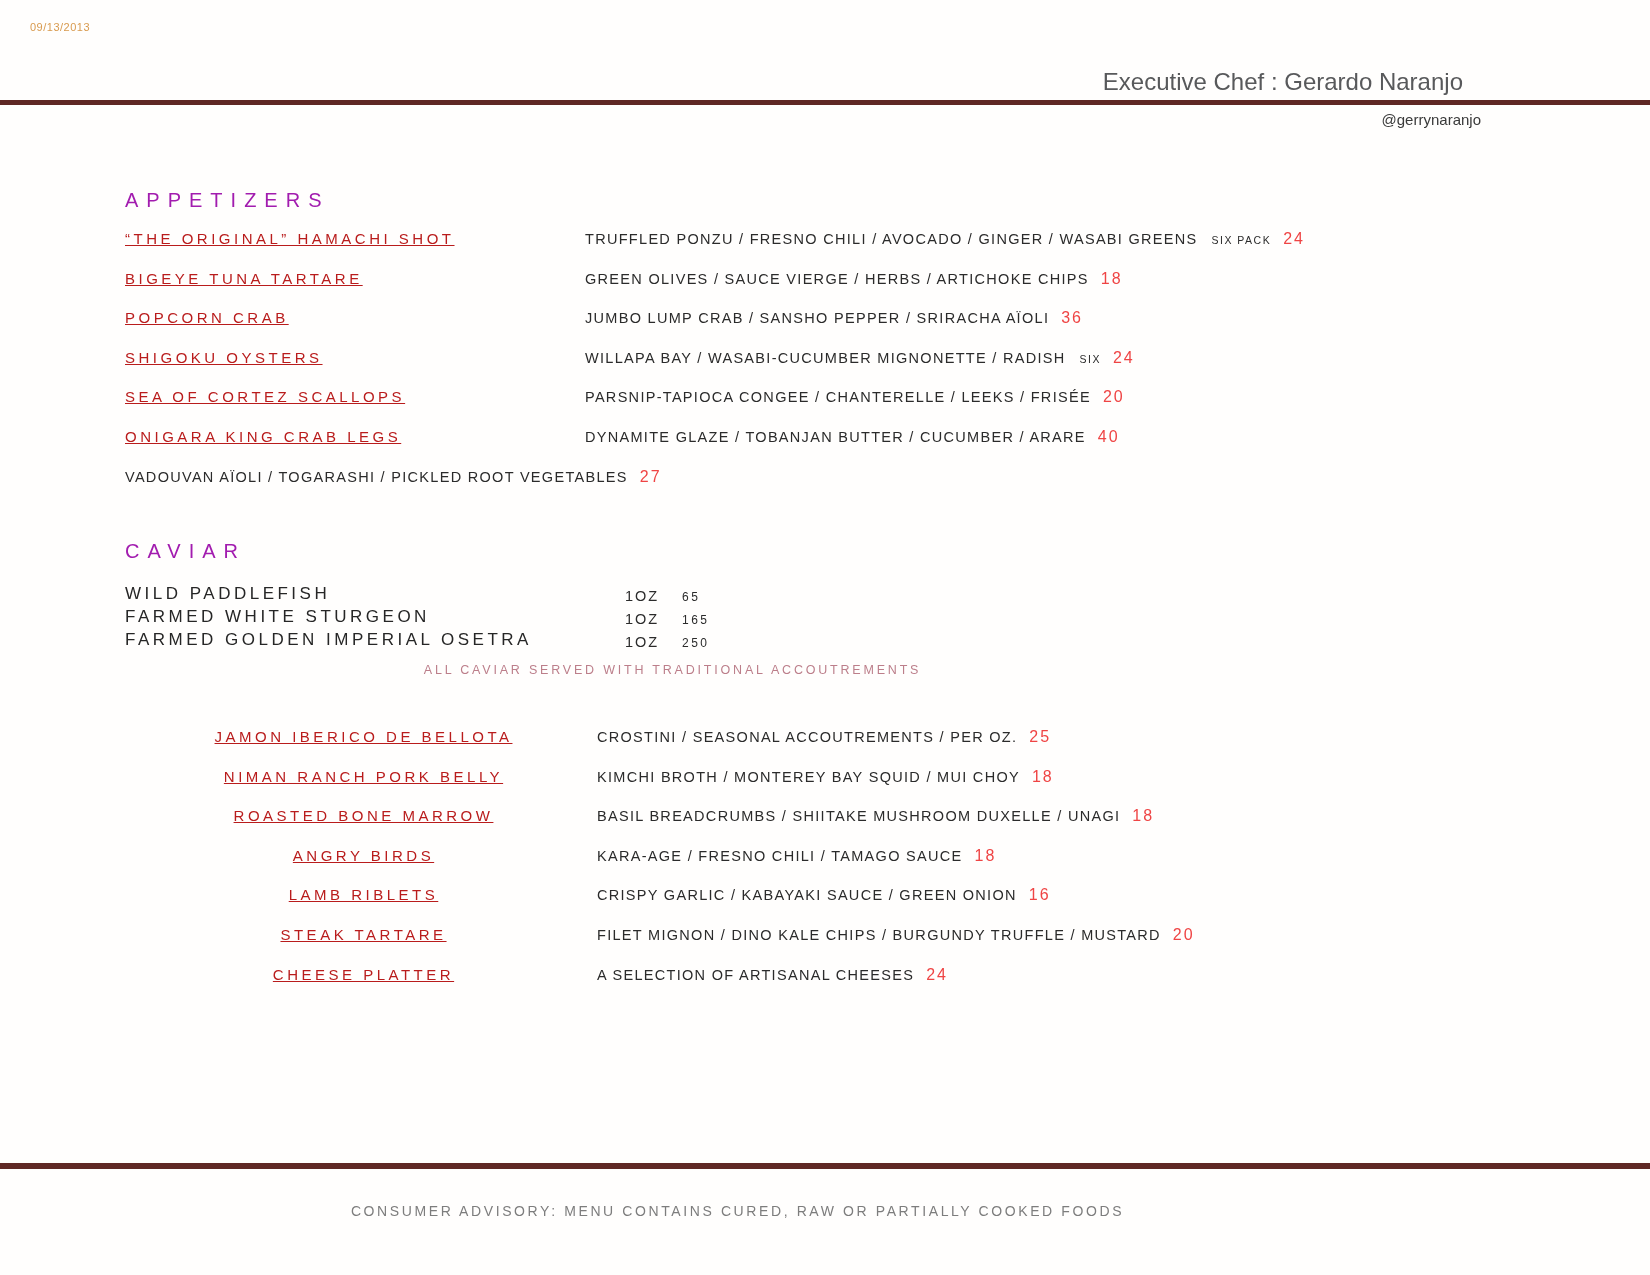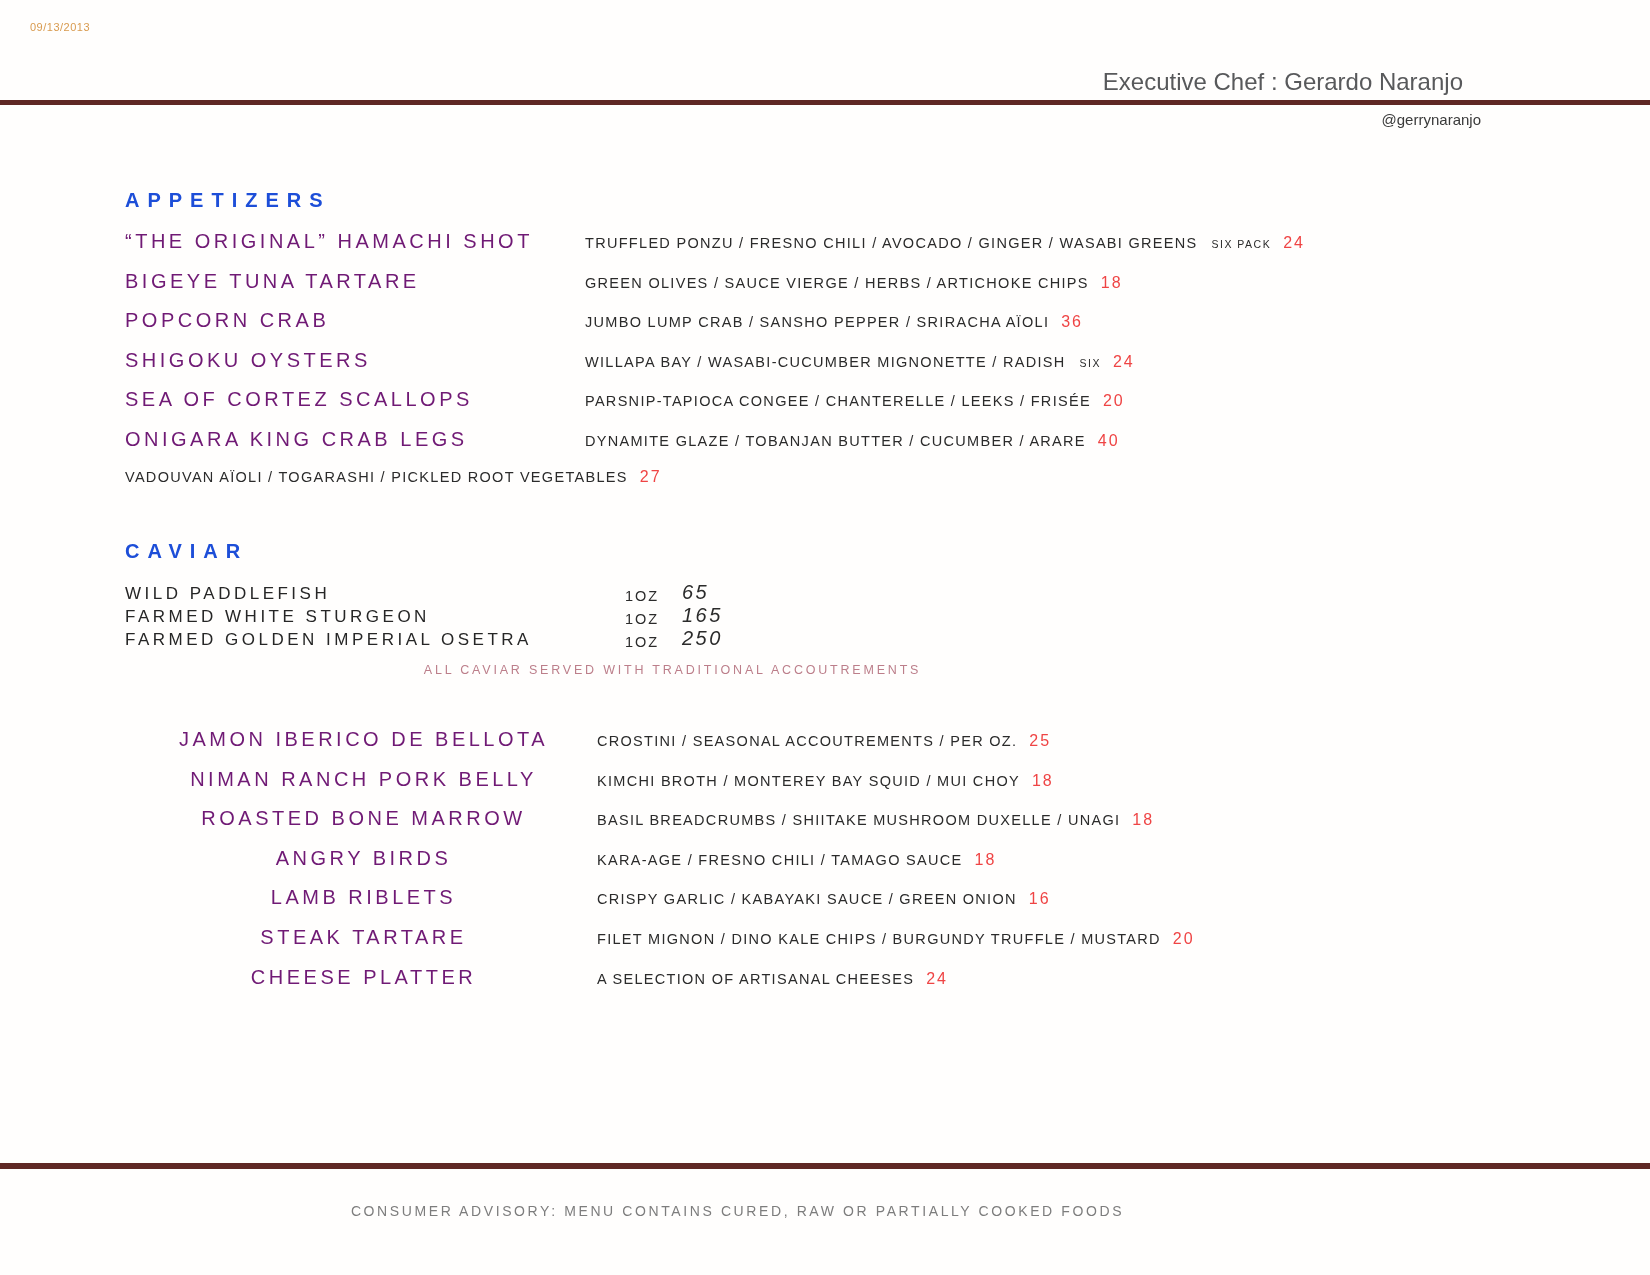--- a/index.html
+++ b/index.html
@@ -17,44 +17,44 @@
   }
   .rule { position:absolute; left:0; width:100%; background:#5f2824; }
   .rule-top { top:100px; height:5px; }
   .rule-bottom { top:1163px; height:6px; }
   .twitter {
     position:absolute; right:169px; top:111px;
     font-size:15px; color:#3a3a3a;
   }
   .section-title {
     position:absolute; margin:0;
-    font-size:20px; font-weight:bold; letter-spacing:8px; color:#1d4ed8;
+    font-size:20px; font-weight:normal; letter-spacing:8px; color:#a21caf;
   }
   .appetizers-title { left:125px; top:189px; }
   .caviar-title { left:125px; top:540px; }
 
   .items { position:absolute; }
   .appetizers-list { left:125px; top:230px; width:1400px; }
   .plates-list { left:130px; top:728px; width:1400px;text-align:center; }
   .item-row { display:flex; align-items:baseline; height:39.6px; }
   .item-name {
     flex:none; width:460px;
-    font-size:20px; letter-spacing:3.5px; color:#701a75; white-space:nowrap;
+    font-size:15px; letter-spacing:3.5px; color:#b91c1c; white-space:nowrap;text-decoration:underline;
   }
   .plates-list .item-name { width:467px; }
   .item-desc { font-size:14.5px; letter-spacing:1.3px; color:#2b2b2b; white-space:nowrap; }
   .unit { font-size:10.5px; letter-spacing:1.5px; margin-left:14px; color:#2b2b2b; }
   .unit:empty { display:none; }
   .price { font-size:16px; letter-spacing:2px; margin-left:12px; color:#ef4444; }
 
   .caviar-list { position:absolute; left:125px; top:581px; }
   .caviar-row { display:flex; align-items:flex-end; height:23px; }
   .caviar-name { flex:none; width:500px; font-size:17px; letter-spacing:3.5px; color:#262626; white-space:nowrap; }
   .caviar-unit { flex:none; width:57px; font-size:14.5px; letter-spacing:2px; }
-  .caviar-price { font-size:20px; letter-spacing:2.5px;font-style:italic; }
+  .caviar-price { font-size:12px; letter-spacing:2.5px; }
 
   .caviar-note {
     position:absolute; left:0; top:663px; width:1345px; text-align:center;
     font-size:12.5px; letter-spacing:2.8px; color:#bc7e8a;
   }
   .advisory {
     position:absolute; left:0; top:1203px; width:1475px; text-align:center;
     font-size:14px; letter-spacing:2.6px; color:#7d7d7d;
   }
 </style>

